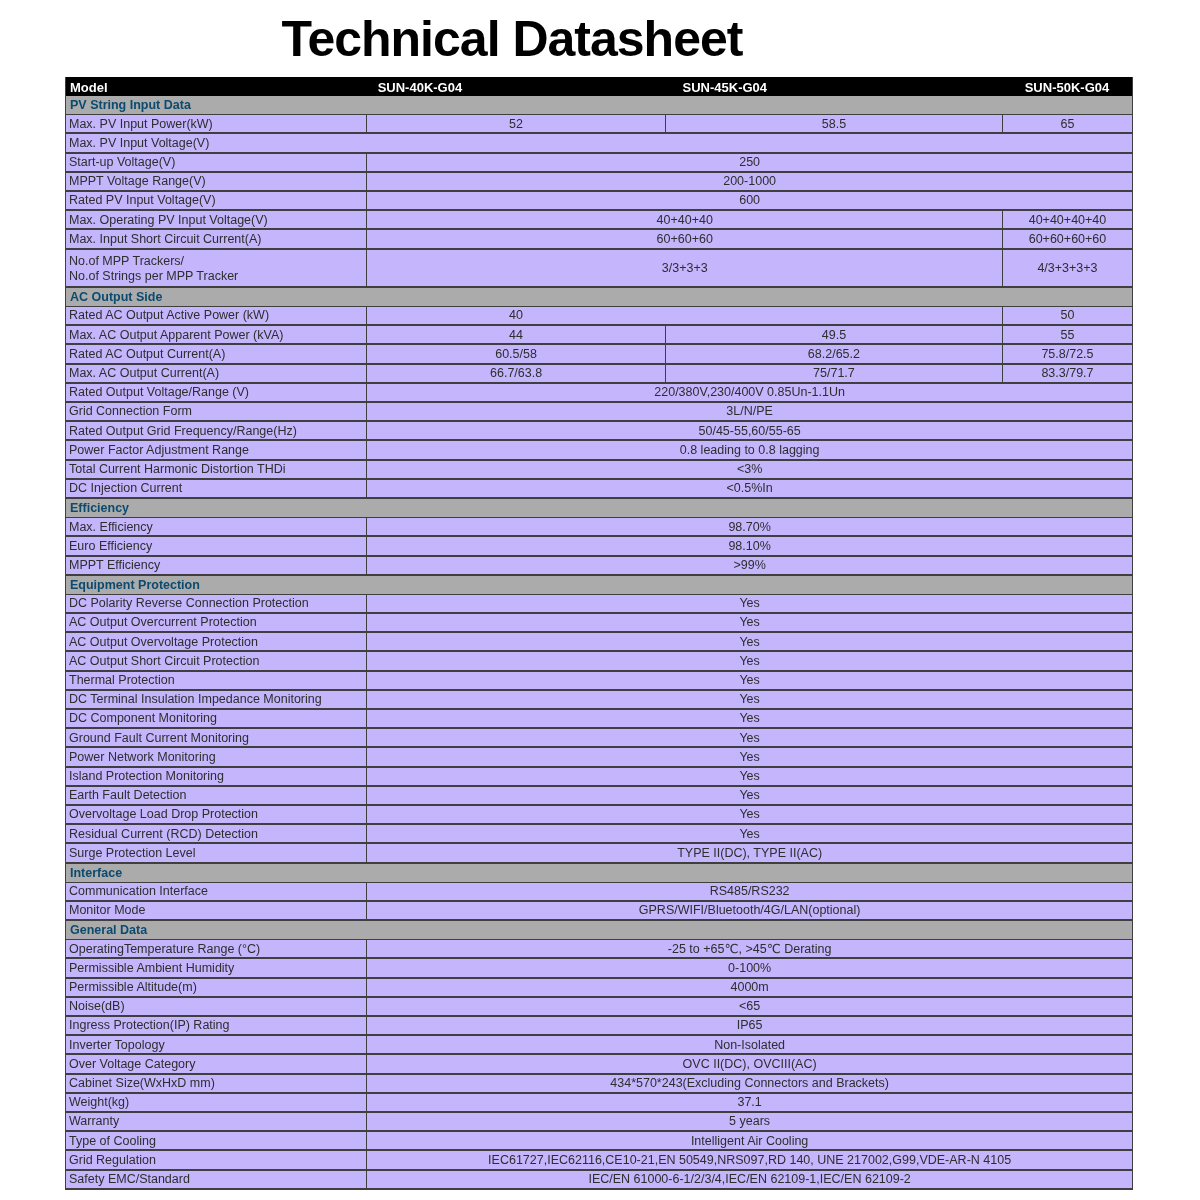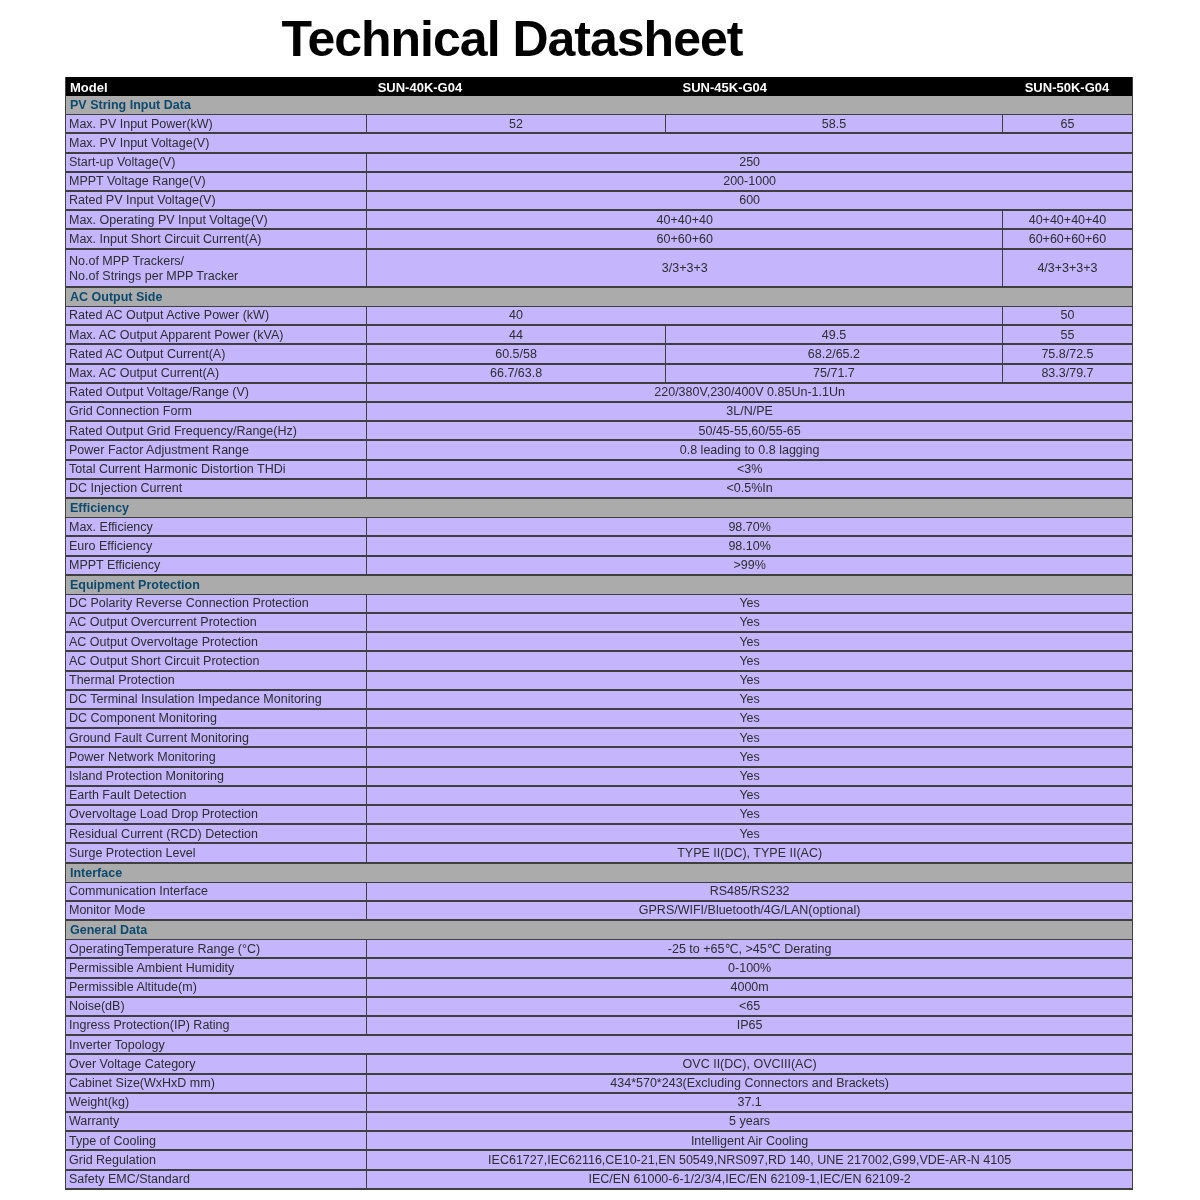--- a/index.html
+++ b/index.html
@@ -276,20 +276,21 @@
       <div class="row">
         <div class="cell label-cell">Noise(dB)</div>
         <div class="cell vcell vall">&lt;65</div>
       </div>
       <div class="row">
         <div class="cell label-cell">Ingress Protection(IP) Rating</div>
         <div class="cell vcell vall">IP65</div>
       </div>
       <div class="row">
         <div class="cell label-cell">Inverter Topology</div>
+        <div class="cell vcell vall">Non-Isolated</div>
       </div>
       <div class="row">
         <div class="cell label-cell">Over Voltage Category</div>
         <div class="cell vcell vall">OVC II(DC), OVCIII(AC)</div>
       </div>
       <div class="row">
         <div class="cell label-cell">Cabinet Size(WxHxD mm)</div>
         <div class="cell vcell vall">434*570*243(Excluding Connectors and Brackets)</div>
       </div>
       <div class="row">

